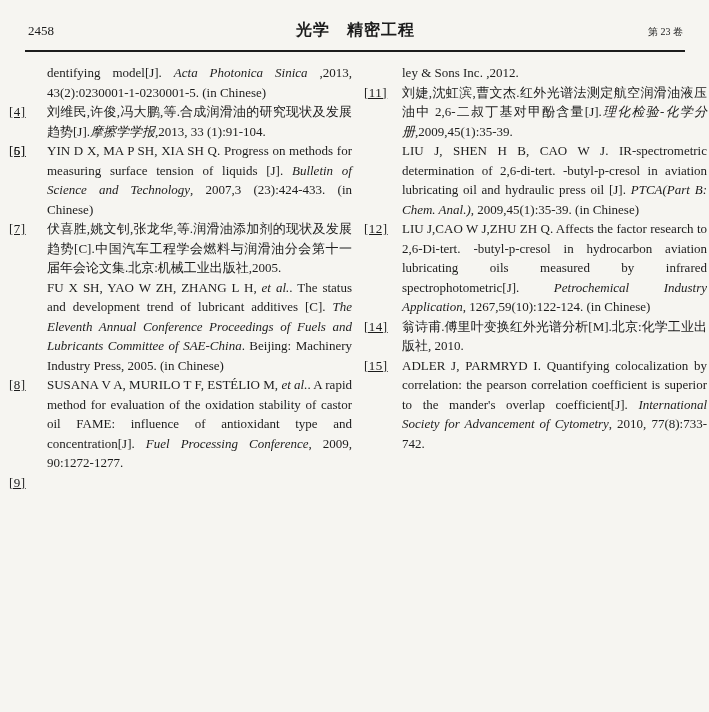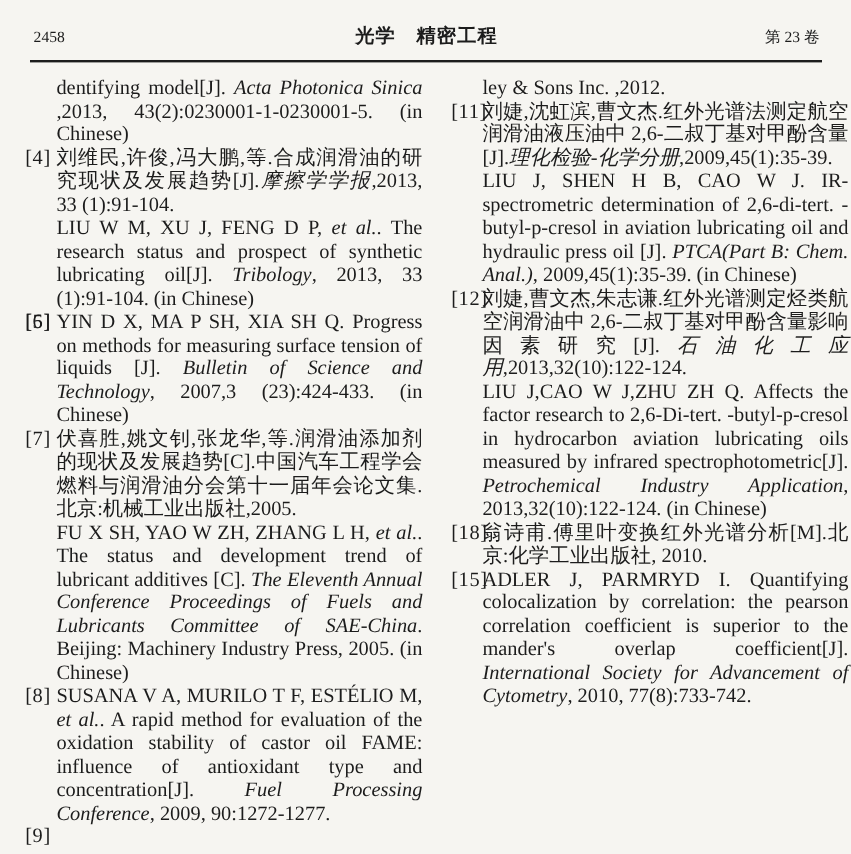--- a/index.html
+++ b/index.html
@@ -15,40 +15,41 @@
     display: grid;
     grid-template-columns: 1fr auto 1fr;
     align-items: baseline;
     padding: 20px 26px 0 28px;
   }
   .page-number { font-size: 13px; justify-self: start; }
   .journal-title {
     font-size: 16px; font-weight: bold; letter-spacing: 1px;
     justify-self: center; white-space: nowrap;
   }
-  .volume { font-size: 13px; justify-self: end; }
+  .volume { font-size: 10px; justify-self: end; }
   .header-rule {
     height: 2px; background: #1d1d1d;
     margin: 9px 24px 0 25px;
   }
   .columns {
     display: flex; gap: 9px;
     padding: 11px 2px 0 6px;
   }
   .col { flex: 1; min-width: 0; }
   .ref {
     position: relative;
     padding-left: 41px;
-    font-size: 17px;
+    font-size: 13px;
     line-height: 19.5px;
     text-align: justify;
   }
   .ref-label {
-    position: absolute; left: 15px; top: 0;
+    position: absolute; left: 3px; top: 0;
     letter-spacing: 0.5px;
+    text-decoration: underline;
   }
   .ref-block { text-align: justify; }
   .it { font-style: italic; }
   .kai { font-style: italic; }
 </style>
 </head>
 <body>
 
 <div class="page">
   <div class="page-header">
@@ -59,21 +60,20 @@
   <div class="header-rule"></div>
   <div class="columns">
     <div class="col">
         <div class="ref">
           <span class="ref-label"></span>
           <div class="ref-block"><span>dentifying model[J]. </span><span class="it">Acta Photonica Sinica</span><span> ,2013, 43(2):0230001-1-0230001-5. (in Chinese)</span></div>
         </div>
         <div class="ref">
           <span class="ref-label">[4]</span>
           <div class="ref-block"><span>刘维民,许俊,冯大鹏,等.合成润滑油的研究现状及发展趋势[J].</span><span class="kai">摩擦学学报</span><span>,2013, 33 (1):91-104.</span></div>
-          <div class="ref-block"><span>LIU W M, XU J, FENG D P, </span><span class="it">et al.</span><span>. The research status and prospect of synthetic lubricating oil[J]. </span><span class="it">Tribology</span><span>, 2013, 33 (1):91-104. (in Chinese)</span></div>
         </div>
         <div class="ref">
           <span class="ref-label">[5]</span>
         </div>
         <div class="ref">
           <span class="ref-label">[6]</span>
           <div class="ref-block"><span>YIN D X, MA P SH, XIA SH Q. Progress on methods for measuring surface tension of liquids [J]. </span><span class="it">Bulletin of Science and Technology</span><span>, 2007,3 (23):424-433. (in Chinese)</span></div>
         </div>
         <div class="ref">
           <span class="ref-label">[7]</span>
@@ -93,25 +93,24 @@
           <span class="ref-label"></span>
           <div class="ref-block"><span>ley &amp; Sons Inc. ,2012.</span></div>
         </div>
         <div class="ref">
           <span class="ref-label">[11]</span>
           <div class="ref-block"><span>刘婕,沈虹滨,曹文杰.红外光谱法测定航空润滑油液压油中 2,6-二叔丁基对甲酚含量[J].</span><span class="kai">理化检验-化学分册</span><span>,2009,45(1):35-39.</span></div>
           <div class="ref-block"><span>LIU J, SHEN H B, CAO W J. IR-spectrometric determination of 2,6-di-tert. -butyl-p-cresol in aviation lubricating oil and hydraulic press oil [J]. </span><span class="it">PTCA(Part B: Chem. Anal.)</span><span>, 2009,45(1):35-39. (in Chinese)</span></div>
         </div>
         <div class="ref">
           <span class="ref-label">[12]</span>
-          <div class="ref-block"><span>刘婕,曹文杰,朱志谦.红外光谱测定烃类航空润滑油中 2,6-二叔丁基对甲酚含量影响因素研究[J].</span><span class="kai">石油化工应用</span><span>,2013,32(10):122-124.</span></div>
-          <div class="ref-block"><span>LIU J,CAO W J,ZHU ZH Q. Affects the factor research to 2,6-Di-tert. -butyl-p-cresol in hydrocarbon aviation lubricating oils measured by infrared spectrophotometric[J]. </span><span class="it">Petrochemical Industry Application</span><span>, 2013,32(10):122-124. (in Chinese)</span></div>
+          <div class="ref-block"><span>LIU J,CAO W J,ZHU ZH Q. Affects the factor research to 2,6-Di-tert. -butyl-p-cresol in hydrocarbon aviation lubricating oils measured by infrared spectrophotometric[J]. </span><span class="it">Petrochemical Industry Application</span><span>, 1267,59(10):122-124. (in Chinese)</span></div>
         </div>
         <div class="ref">
-          <span class="ref-label">[18]</span>
+          <span class="ref-label">[14]</span>
           <div class="ref-block"><span>翁诗甫.傅里叶变换红外光谱分析[M].北京:化学工业出版社, 2010.</span></div>
         </div>
         <div class="ref">
           <span class="ref-label">[15]</span>
           <div class="ref-block"><span>ADLER J, PARMRYD I. Quantifying colocalization by correlation: the pearson correlation coefficient is superior to the mander's overlap coefficient[J]. </span><span class="it">International Society for Advancement of Cytometry</span><span>, 2010, 77(8):733-742.</span></div>
         </div>
       </div>
   </div>
 </div>
 

